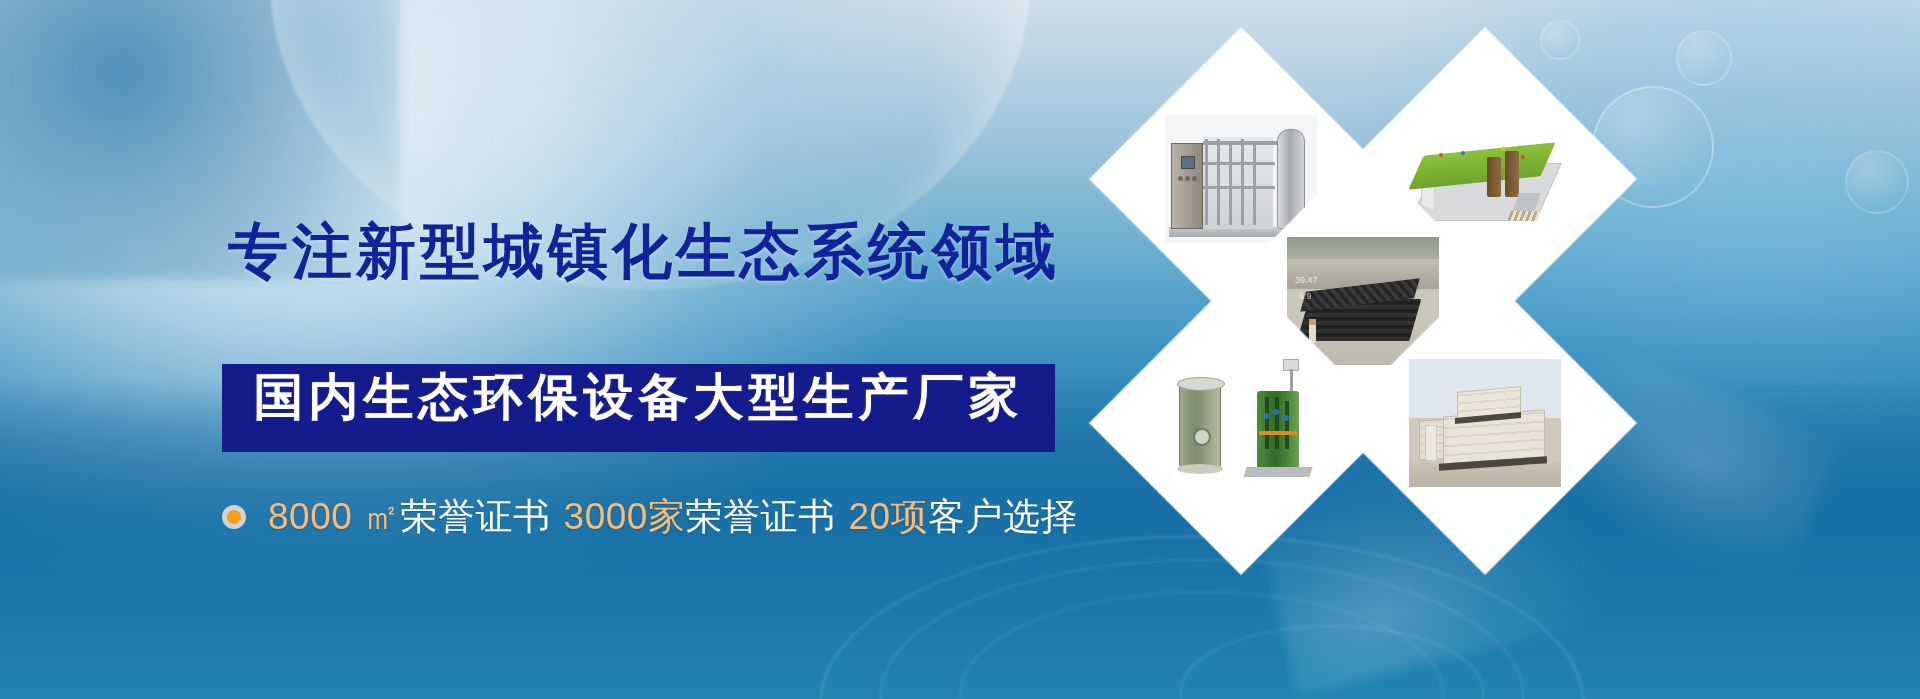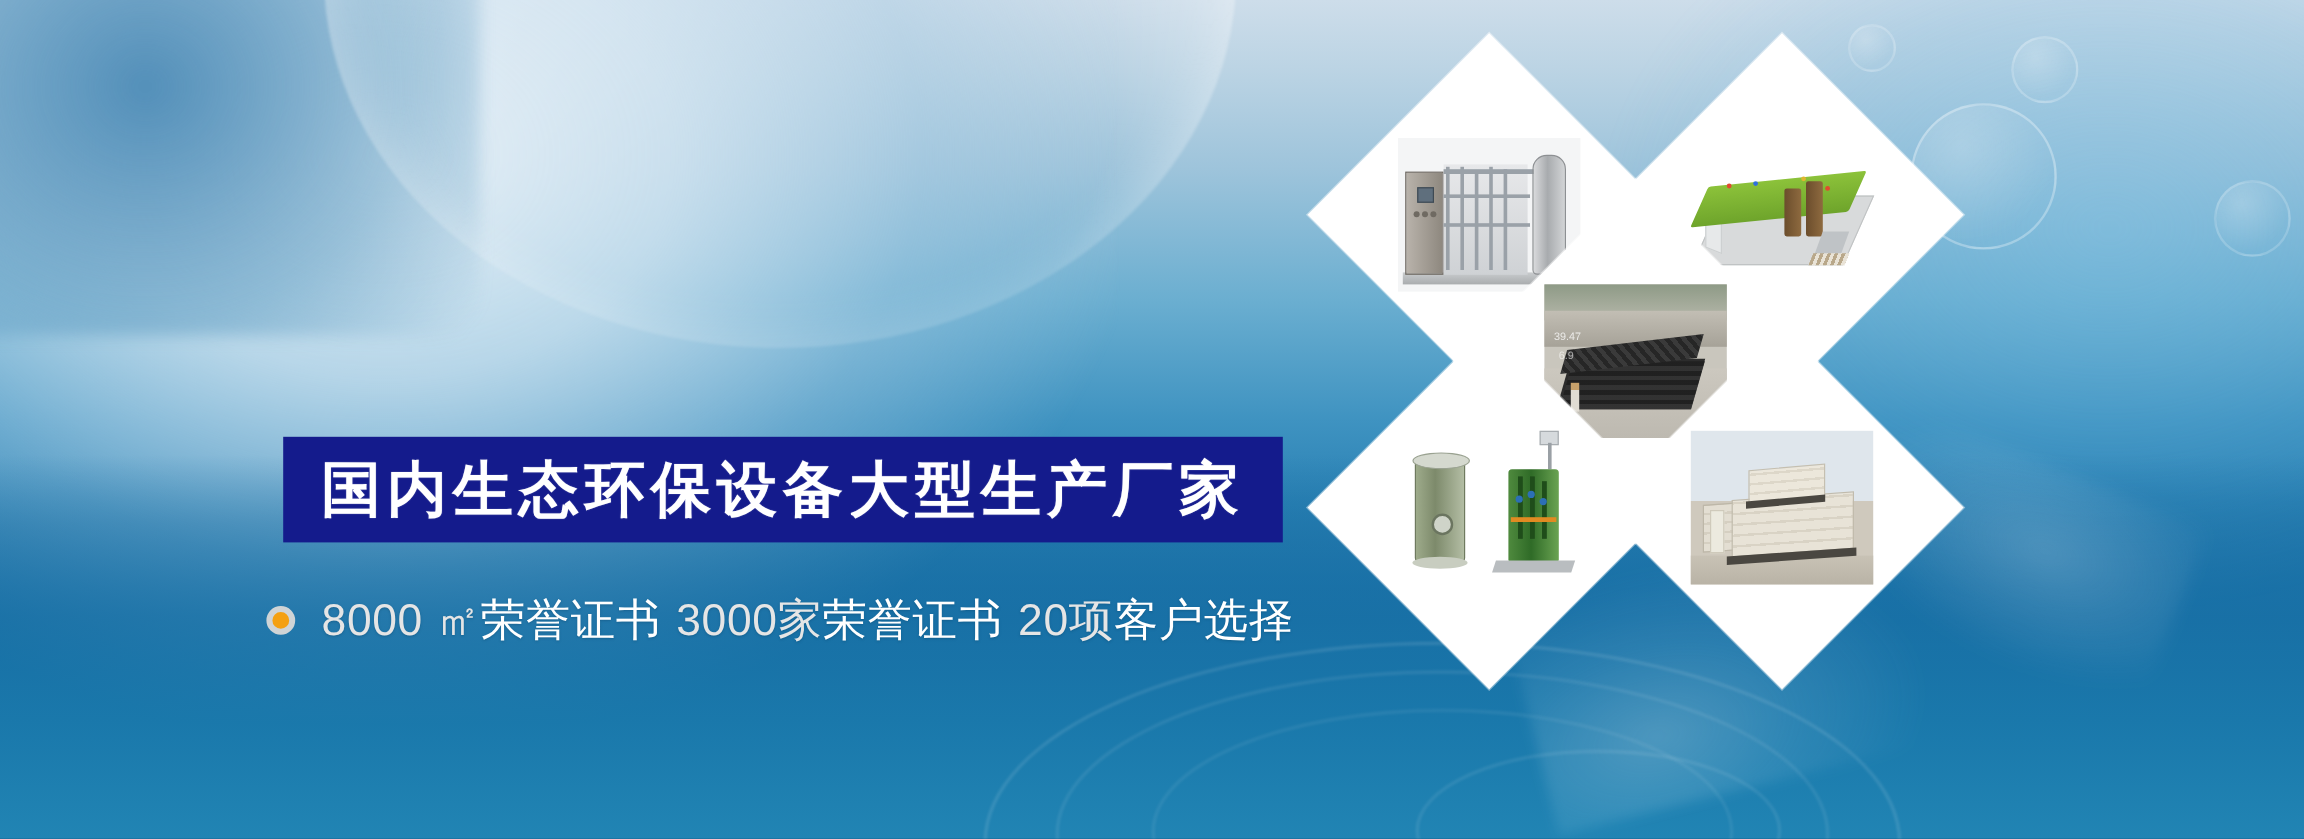--- a/index.html
+++ b/index.html
@@ -166,25 +166,25 @@
   .subhead {
     position: absolute;
     left: 241px; top: 298px;
     font-size: 37px;
     color: #18299c;
     letter-spacing: 3.4px;
     white-space: nowrap;
   }
   .blue-box {
     position: absolute;
-    left: 236px; top: 364px;
+    left: 222px; top: 364px;
     width: 833px; height: 88px;
     background: #141b8c;
     display: flex;
-    align-items: center;
+    align-items: flex-start;
     justify-content: center;
   }
   .blue-box-text {
     font-size: 50px;
     font-weight: bold;
     color: #ffffff;
     letter-spacing: 5px;
     white-space: nowrap;
     text-shadow: 0 0 1px rgba(255,255,255,0.5);
   }
@@ -208,21 +208,21 @@
     border: 5px solid #cfd4d6;
     box-sizing: border-box;
     margin-right: 22px;
   }
   .bullet-text {
     font-size: 37px;
     color: #ffffff;
     letter-spacing: 0.5px;
     text-shadow: 0 1px 2px rgba(10,60,95,0.35);
   }
-  .hl { color: #e5e5e5; }
+  .hl { color: #fdba74; }
   .sep { display: inline-block; width: 13px; }
 
   
   .diamonds {
     position: absolute;
     left: 1110px; top: 48px;
     width: 600px; height: 600px;
   }
   .dia {
     position: absolute;
@@ -455,20 +455,21 @@
   <div class="water"></div>
   <div class="ripple r1"></div>
   <div class="ripple r2"></div>
   <div class="ripple r3"></div>
   <div class="ripple r4"></div>
   <div class="splash"></div>
   <div class="splash2"></div>
 
   <div class="copy">
 
+    <div class="headline">专注新型城镇化生态系统领域</div>
 
 
     <div class="blue-box">
       <span class="blue-box-text">国内生态环保设备大型生产厂家</span>
     </div>
 
     <div class="bullets">
 
       <div class="bullet-row">
         <span class="marker"></span>

